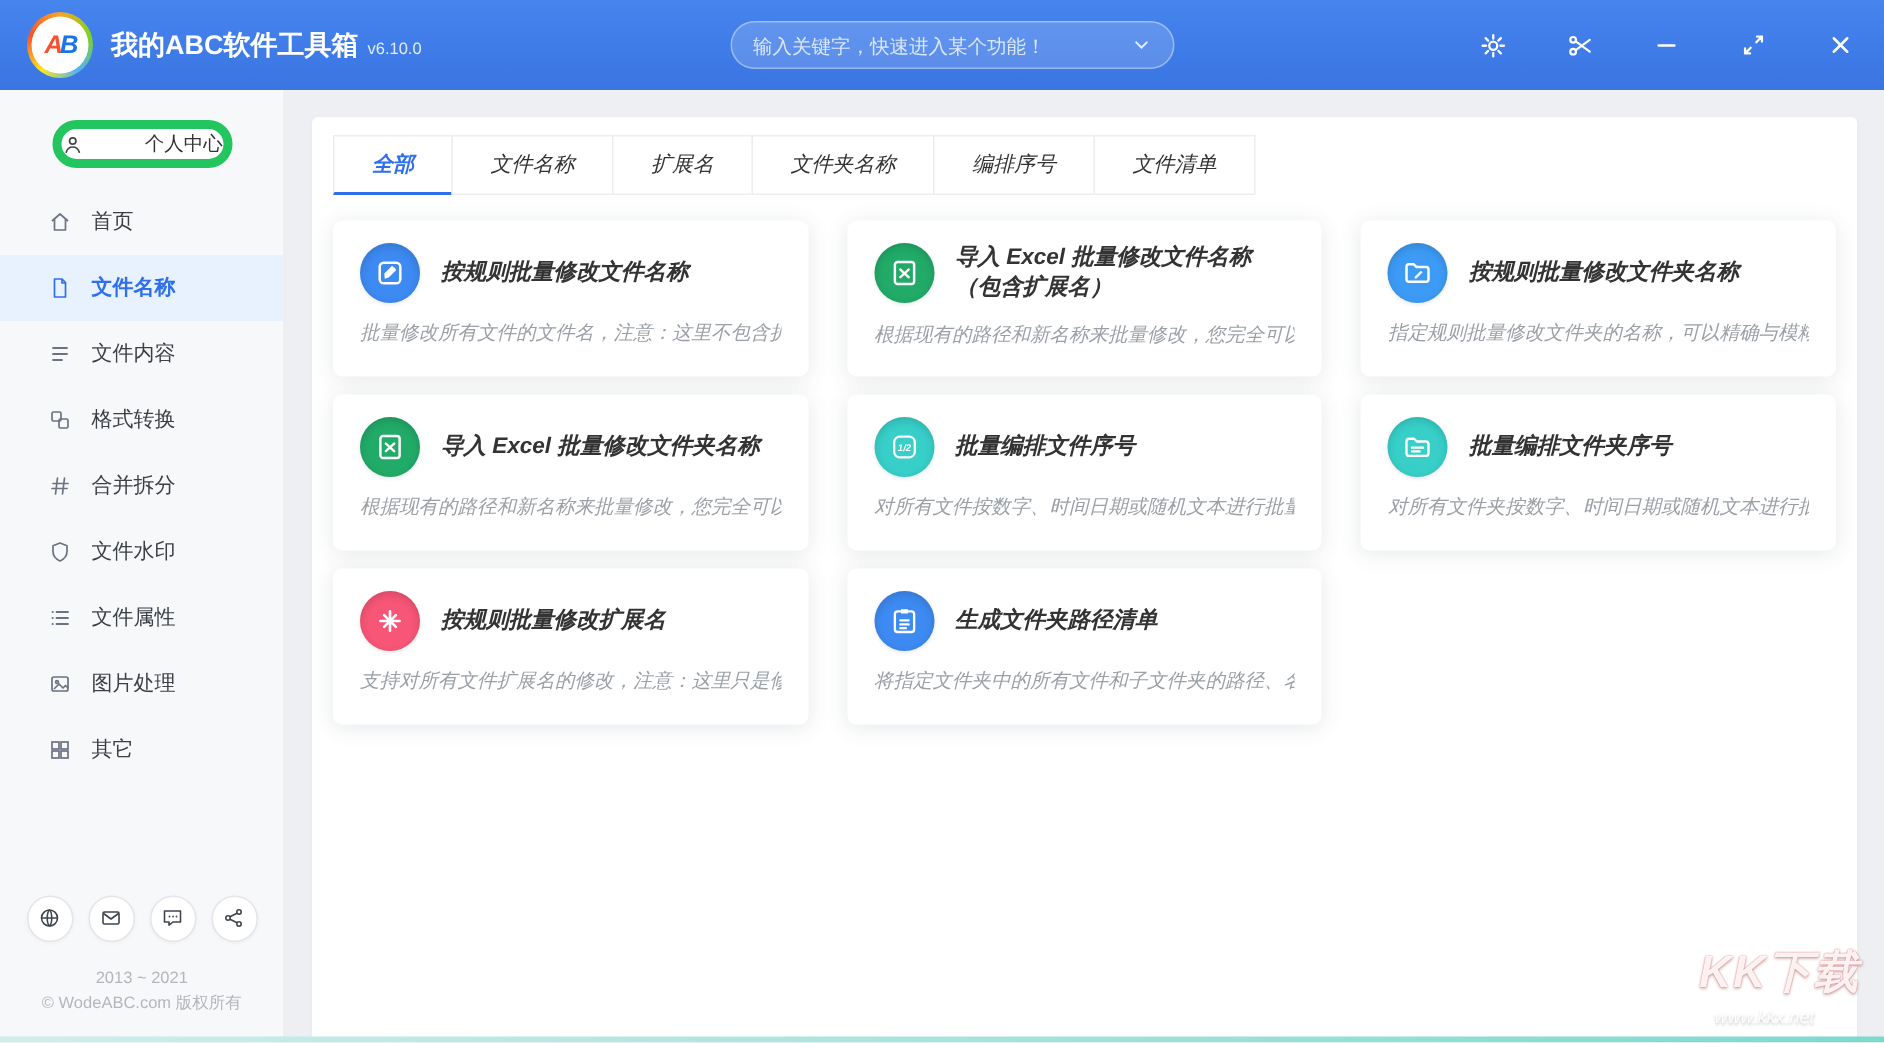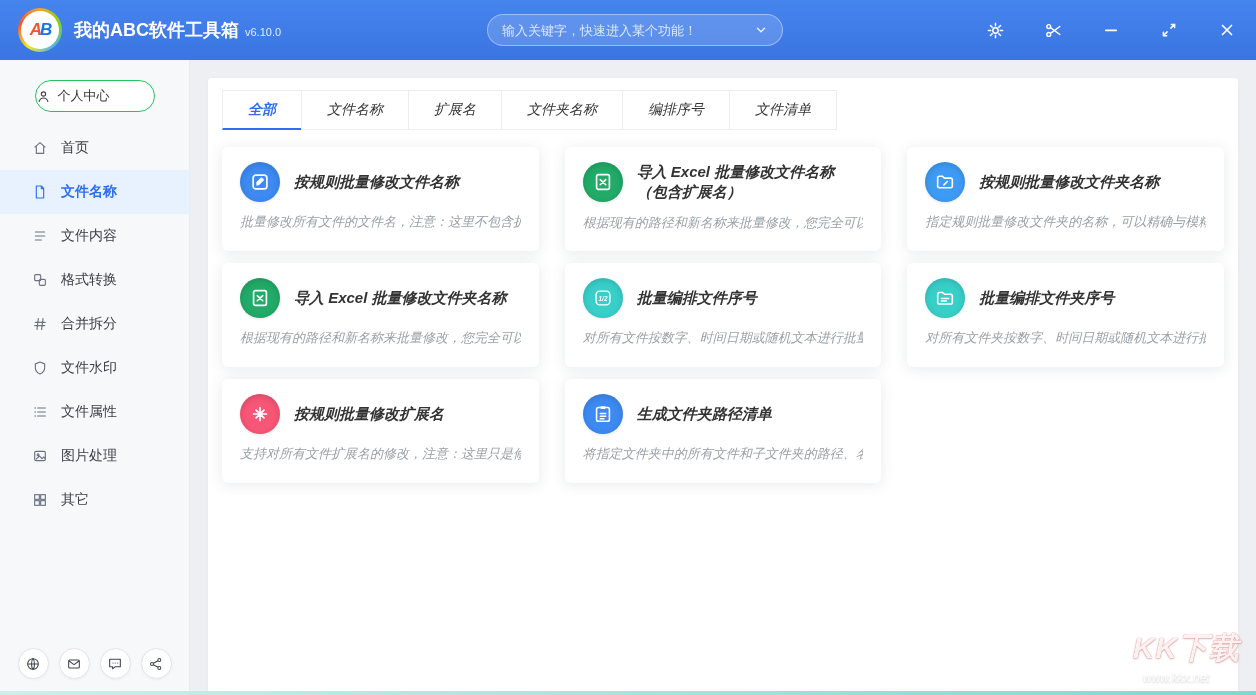--- a/index.html
+++ b/index.html
@@ -18,21 +18,21 @@
   .search input { flex:1; background:transparent; border:none; outline:none; color:#fff; font-size:13px; font-family:inherit; }
   .search input::placeholder { color:rgba(255,255,255,.78); }
   .titlebar-actions { margin-left:auto; display:flex; align-items:center; gap:36px; }
   .tb-btn { width:22px; height:22px; display:flex; align-items:center; justify-content:center; cursor:pointer; color:#fff; }
 
   
   .body-wrap { display:flex; height:635px; }
 
   
   .sidebar { width:190px; background:#f7f8fa; border-right:1px solid #ececf0; display:flex; flex-direction:column; flex:none; }
-  .profile { margin:20px auto 14px; width:120px; height:32px; border:1px solid #22c55e; border-radius:17px; background:#fff; display:flex; align-items:center; justify-content:flex-start; gap:7px; font-size:13px; color:#333; cursor:pointer; }
+  .profile { margin:20px auto 14px; width:120px; height:32px; border:6px solid #22c55e; border-radius:17px; background:#fff; display:flex; align-items:center; justify-content:space-between; gap:7px; font-size:13px; color:#333; cursor:pointer; }
   .profile svg { color:#444; }
   .nav { display:flex; flex-direction:column; }
   .nav-item { height:44px; display:flex; align-items:center; gap:13px; padding-left:32px; font-size:14px; color:#3c3f46; cursor:pointer; }
   .nav-item svg { color:#6b7280; flex:none; }
   .nav-item.active { background:#e8f1fe; color:#2f6fed; font-weight:bold; }
   .nav-item.active svg { color:#2f6fed; }
   .social { display:flex; gap:10px; margin:auto auto 16px; padding-top:24px; }
   .soc { width:31px; height:31px; border-radius:50%; border:1px solid #e4e5e9; background:#fff; display:flex; align-items:center; justify-content:center; color:#3f444d; cursor:pointer; box-shadow:0 1px 3px rgba(0,0,0,.04); }
   .side-footer { text-align:center; font-size:11px; color:#b3b6bd; line-height:1.6; padding-bottom:16px; }
 
@@ -208,20 +208,24 @@
       <div class="soc">
         <svg width="16" height="16" viewBox="0 0 24 24" fill="none" stroke="currentColor" stroke-width="1.6">
             <circle cx="6" cy="12" r="2.2"></circle>
             <circle cx="17" cy="6" r="2.2"></circle>
             <circle cx="17" cy="18" r="2.2"></circle>
             <path d="M8 10.8l7-3.6M8 13.2l7 3.6"></path>
           </svg>
       </div>
     </div>
 
+    <div class="side-footer">
+      <div>2013 ~ 2021</div>
+      <div>© WodeABC.com 版权所有</div>
+    </div>
   </aside>
 
   <main class="main">
     <div class="panel">
 
       <div class="tabs">
         <div class="tab active">
             <span>全部</span>
           </div>
         <div class="tab">

